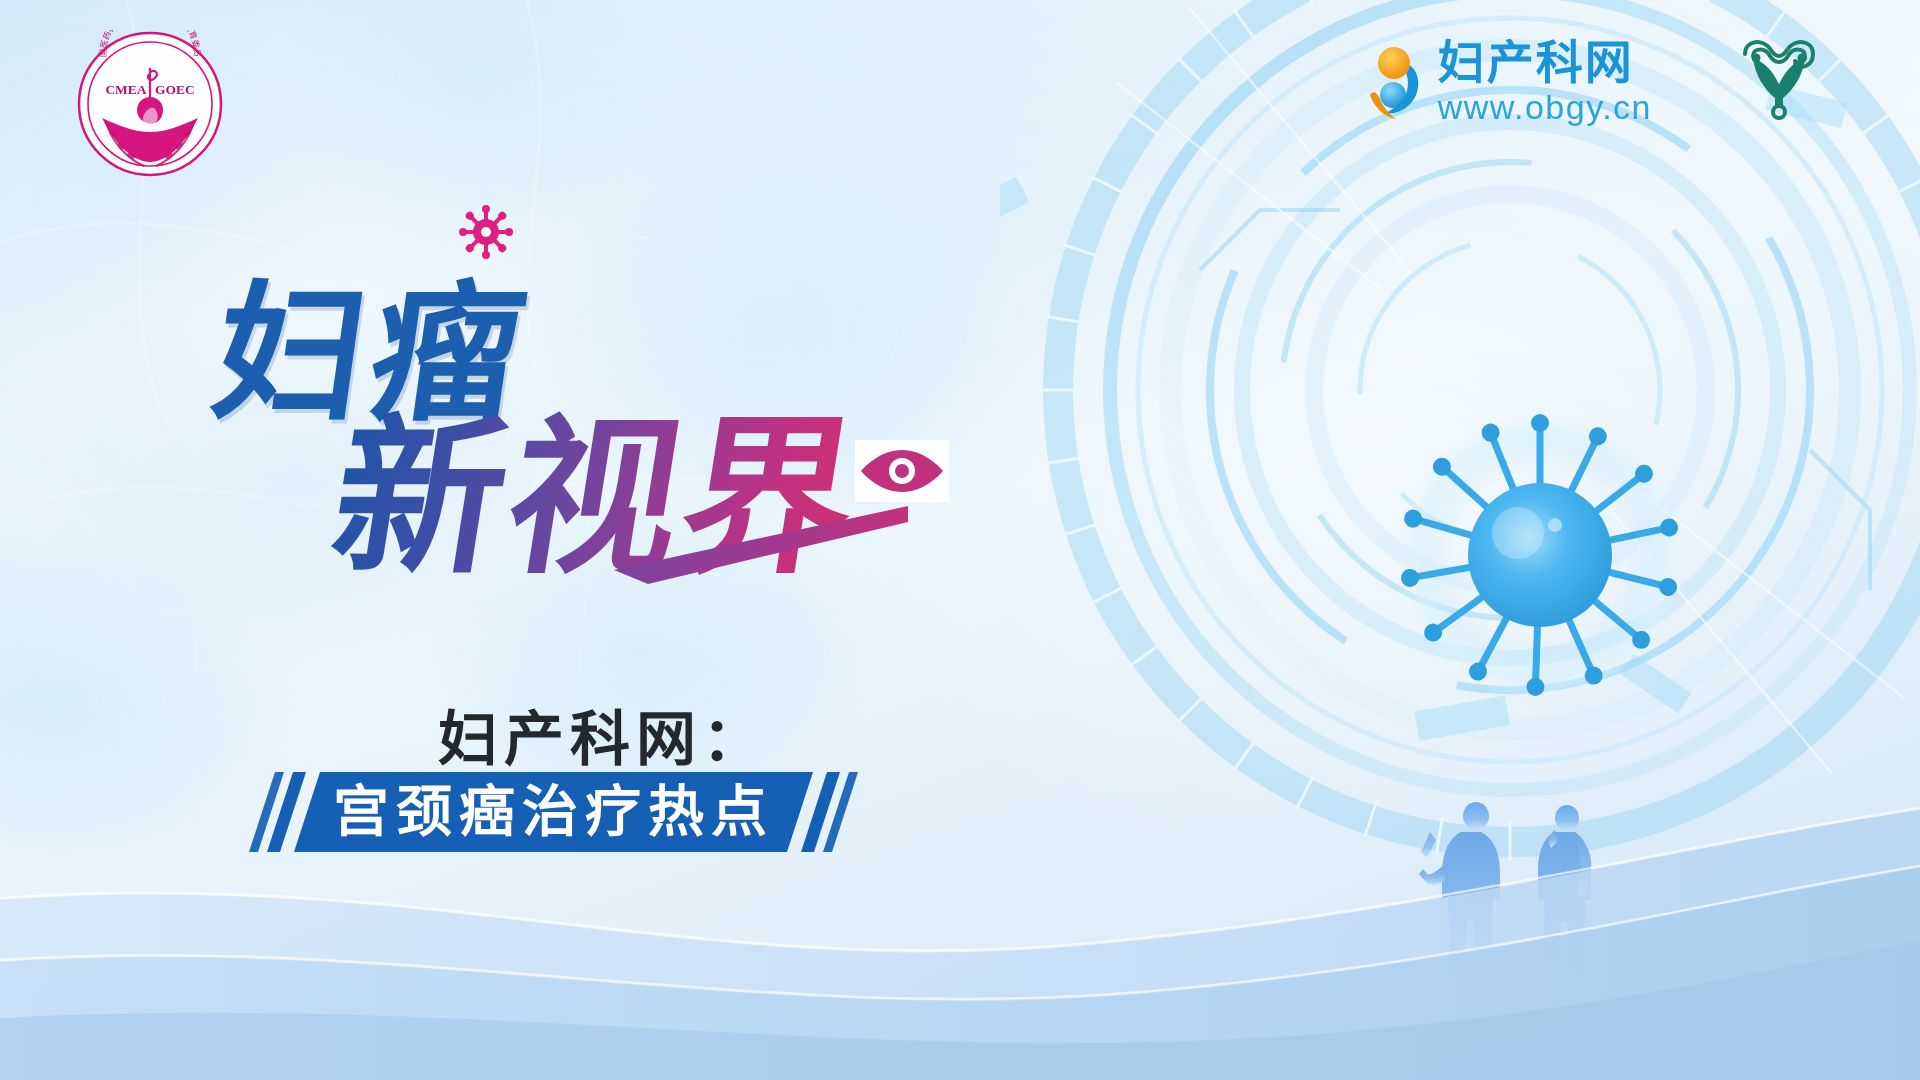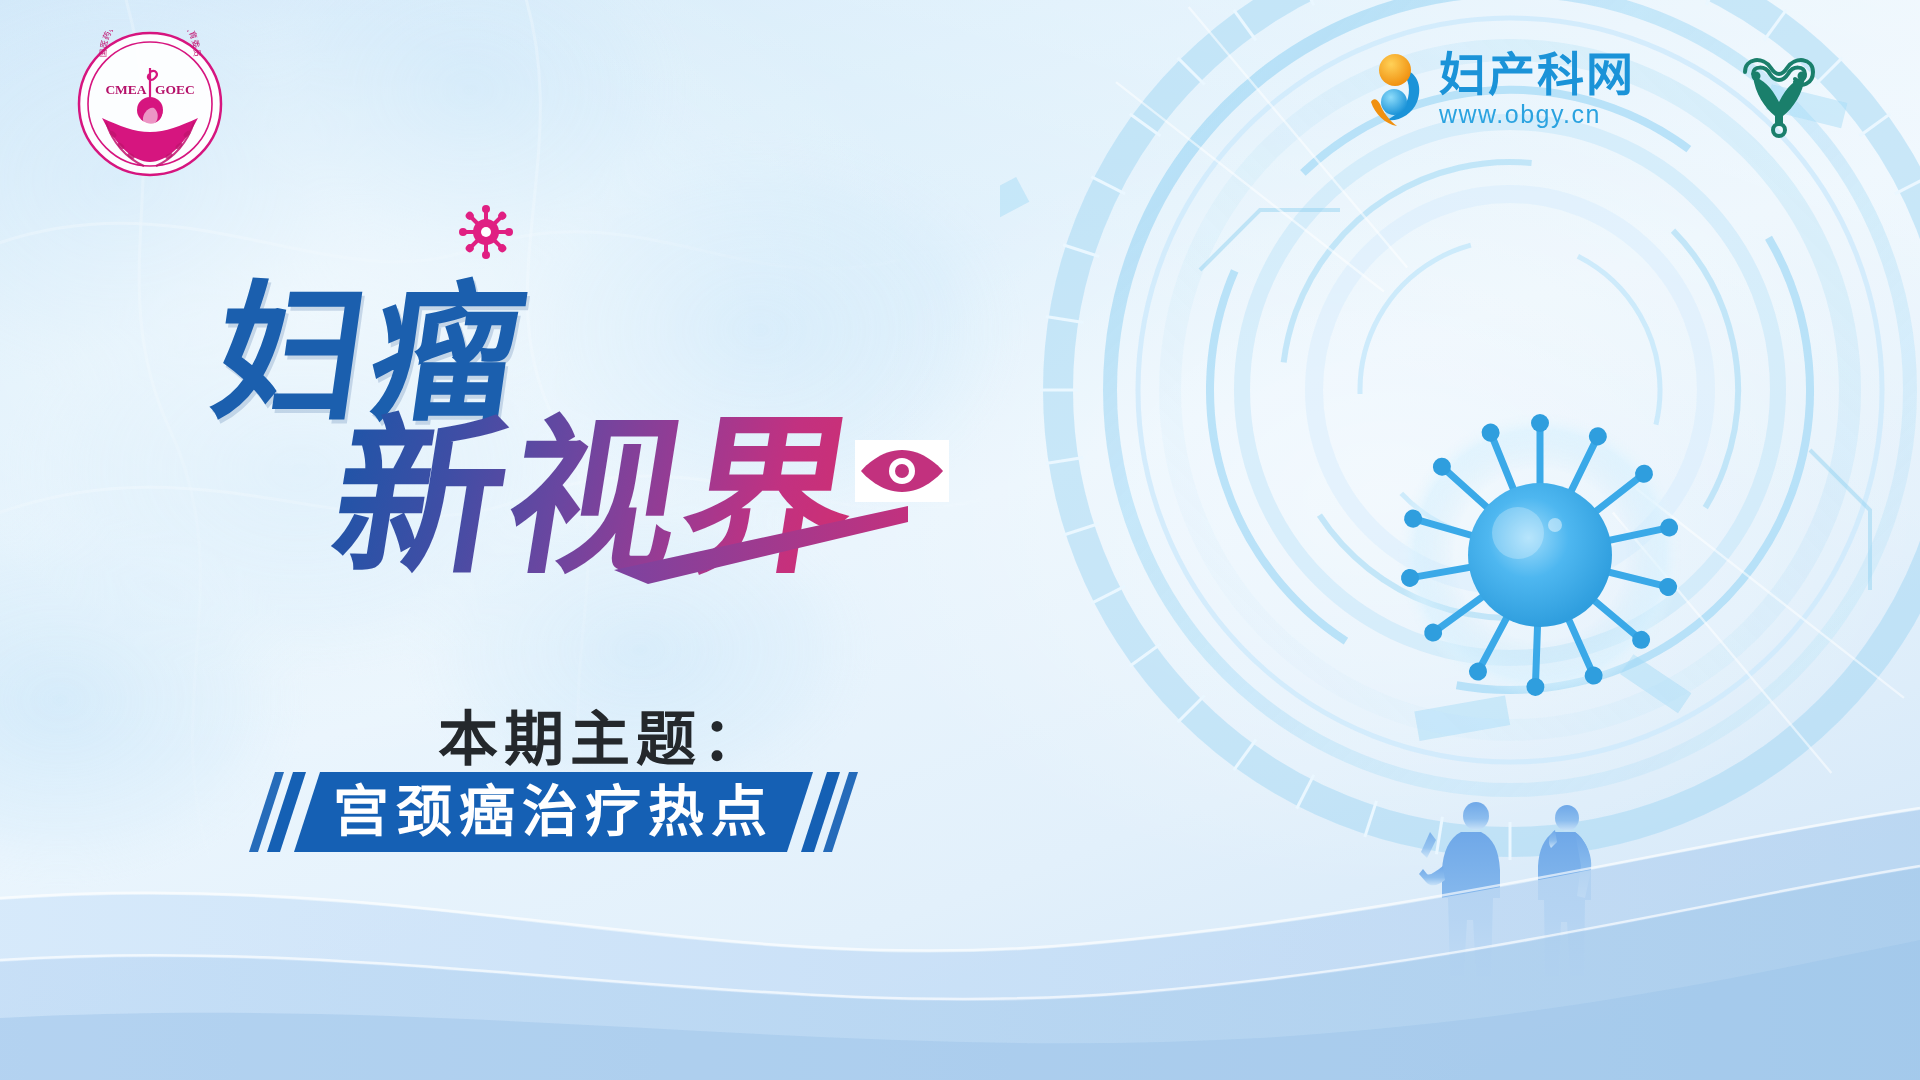--- a/index.html
+++ b/index.html
@@ -78,37 +78,37 @@
     left: 76px;
     top: 30px;
     width: 148px;
     height: 148px;
   }
 
   
   .partner-logos {
     position: absolute;
     right: 38px;
-    top: 50px;
+    top: 32px;
     display: flex;
-    align-items: flex-start;
-    gap: 42px;
+    align-items: flex-end;
+    gap: 25px;
   }
   .obgy-logo { display: flex; align-items: center; gap: 12px; }
   .obgy-mark { width: 62px; height: 78px; flex: none; }
   .obgy-text { display: flex; flex-direction: column; line-height: 1; }
   .obgy-cn {
     font-size: 47px;
     font-weight: 700;
     color: #1b93d8;
     letter-spacing: 2px;
     white-space: nowrap;
   }
   .obgy-url {
-    font-size: 25px;
+    font-size: 34px;
     color: #2ba3e0;
     letter-spacing: 1.5px;
     margin-top: 4px;
     white-space: nowrap;
   }
   .fuliu-logo { position: relative; width: 205px; height: 92px; }
   .fuliu-word {
     position: absolute;
     left: 0; bottom: 2px;
     width: 205px;
@@ -581,21 +581,21 @@
 
     <svg class="title-eye" viewBox="0 0 94 62">
       <rect x="0" y="0" width="94" height="62" fill="#ffffff"></rect>
       <path d="M47,10 C68,10 84,26 88,31 C84,36 68,52 47,52 C26,52 10,36 6,31 C10,26 26,10 47,10 Z" fill="#c2317e"></path>
       <circle cx="47" cy="31" r="13" fill="#ffffff"></circle>
       <circle cx="47" cy="31" r="7" fill="#c2317e"></circle>
     </svg>
 
   </div>
 
-  <div class="subtitle-label">本期主题：</div>
+  <div class="subtitle-label">妇产科网：</div>
 
   <div class="topic-row">
     <div class="slash-group">
       <div class="slash thin"></div>
       <div class="slash"></div>
     </div>
     <div class="topic-banner">
       <span class="topic-text">宫颈癌治疗热点</span>
     </div>
     <div class="slash-group">

